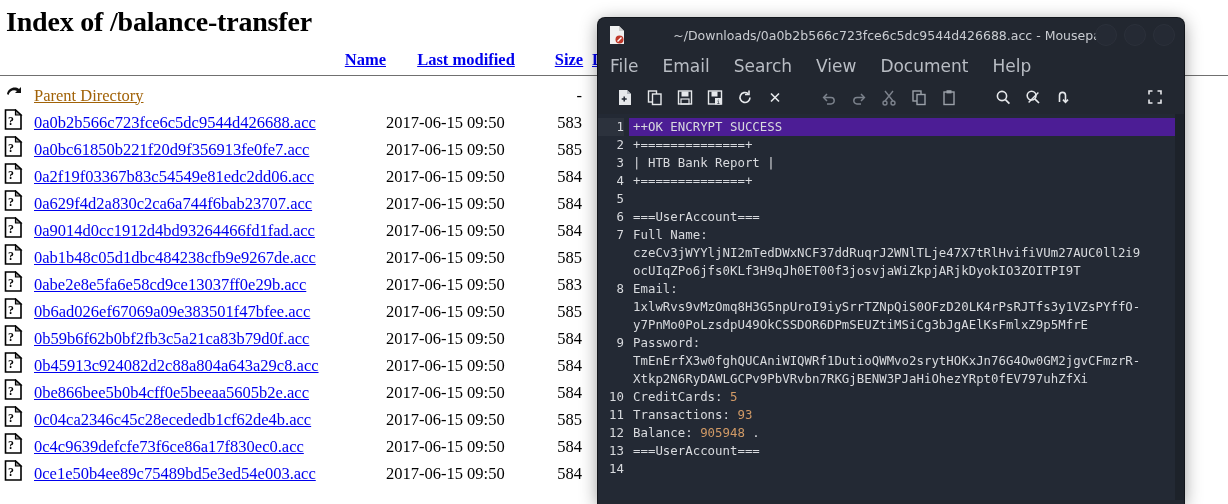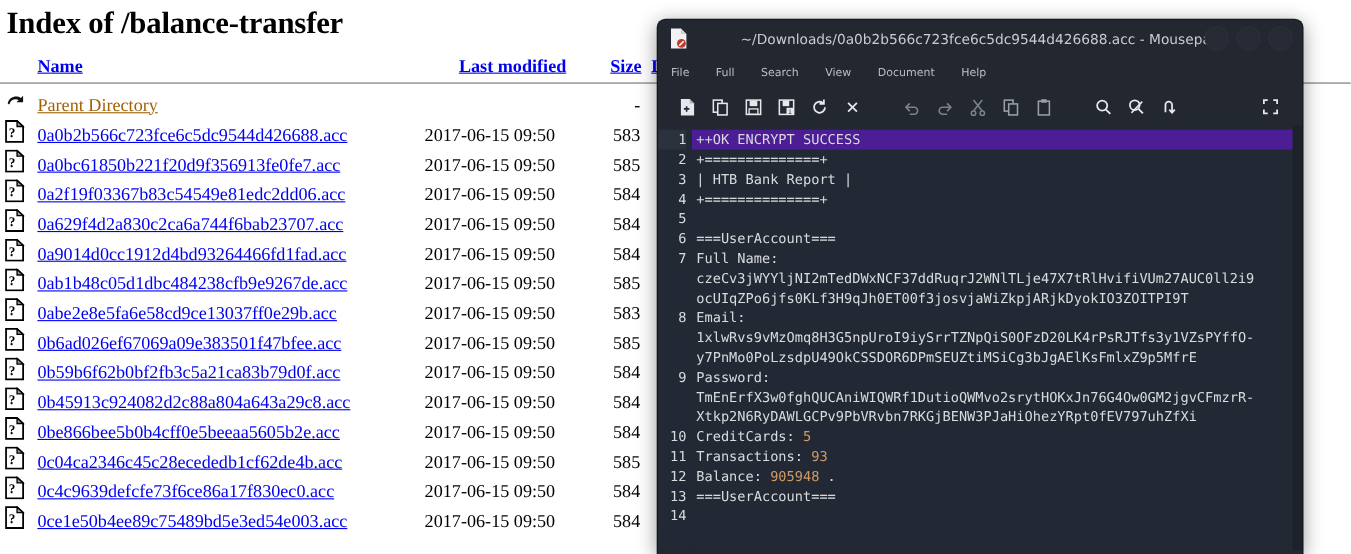--- a/index.html
+++ b/index.html
@@ -24,21 +24,21 @@
     font-size: 28px; font-weight: bold;
     letter-spacing: -0.2px;
   }
   table.idx { border-collapse: collapse; margin-top: 12px; font-size: 16.5px; }
   table.idx th {
     text-align: left; font-weight: bold;
     color: #0000ee; text-decoration: underline;
     padding: 0 0 2px 0; white-space: nowrap;
   }
   table.idx th.c-icon { width: 30px; }
-  table.idx th.c-name { width: 352px; text-align: left; padding-left: 0; }
+  table.idx th.c-name { width: 352px; text-align: right; padding-left: 0; }
   table.idx th.c-mod  { width: 160px; text-align: center;}
   table.idx th.c-size { width: 46px; text-align: center;}
   table.idx th.c-desc { text-align: left; }
   table.idx td { padding: 0; vertical-align: middle; white-space: nowrap; }
   table.idx td.c-icon { width: 30px; padding-left: 4px; }
   table.idx td.c-name { padding-right: 10px; }
   table.idx td.c-mod  { padding-right: 14px; }
   table.idx td.c-size { text-align: right; padding-right: 10px; }
   tr.hr-row td { padding: 0; }
   .hrule { border: 0; border-top: 1.5px solid #707070; margin: 3px 0 6px 0; width: 1228px; }
@@ -69,21 +69,21 @@
   .title-text {
     position: absolute; left: 0; right: 0; text-align: center;
     font-size: 12.5px; color: #c9ccd1;
     font-family: "DejaVu Sans", sans-serif;
     pointer-events: none;
   }
   .winbtns { margin-left: auto; margin-right: 9px; display: flex; gap: 7px; z-index: 2;}
   .wbtn { width: 20px; height: 20px; border-radius: 50%; background: #252a34; border: 1px solid #2c313b; }
 
   .menubar { height: 28px; display: flex; align-items: center; padding-left: 12px; gap: 24px; background: #222730; }
-  .menu-item { font-size: 10px; color: #b9bdc4; cursor: default; }
+  .menu-item { font-size: 17px; color: #b9bdc4; cursor: default; }
 
   .toolbar {
     height: 34px; display: flex; align-items: center;
     padding-left: 12px; background: #222730;
   }
   .tb { width: 30px; height: 26px; display: flex; align-items: center; justify-content: center; }
   .tb svg { display:block; }
   .tsep { width: 24px; }
   .tspacer { flex: 1; }
 
@@ -316,21 +316,21 @@
       <div class="title-text">~/Downloads/0a0b2b566c723fce6c5dc9544d426688.acc - Mousepad</div>
       <div class="winbtns">
         <div class="wbtn"></div>
         <div class="wbtn"></div>
         <div class="wbtn"></div>
       </div>
     </div>
 
     <div class="menubar" id="menubar">
         <div class="menu-item">File</div>
-        <div class="menu-item">Full</div>
+        <div class="menu-item">Email</div>
         <div class="menu-item">Search</div>
         <div class="menu-item">View</div>
         <div class="menu-item">Document</div>
         <div class="menu-item">Help</div>
       </div>
 
     <div class="toolbar">
       <div class="tb">
         <svg width="16" height="17" viewBox="0 0 16 17">
             <path d="M2 1h8l4 4v11H2z" fill="#e6e8eb"></path>

